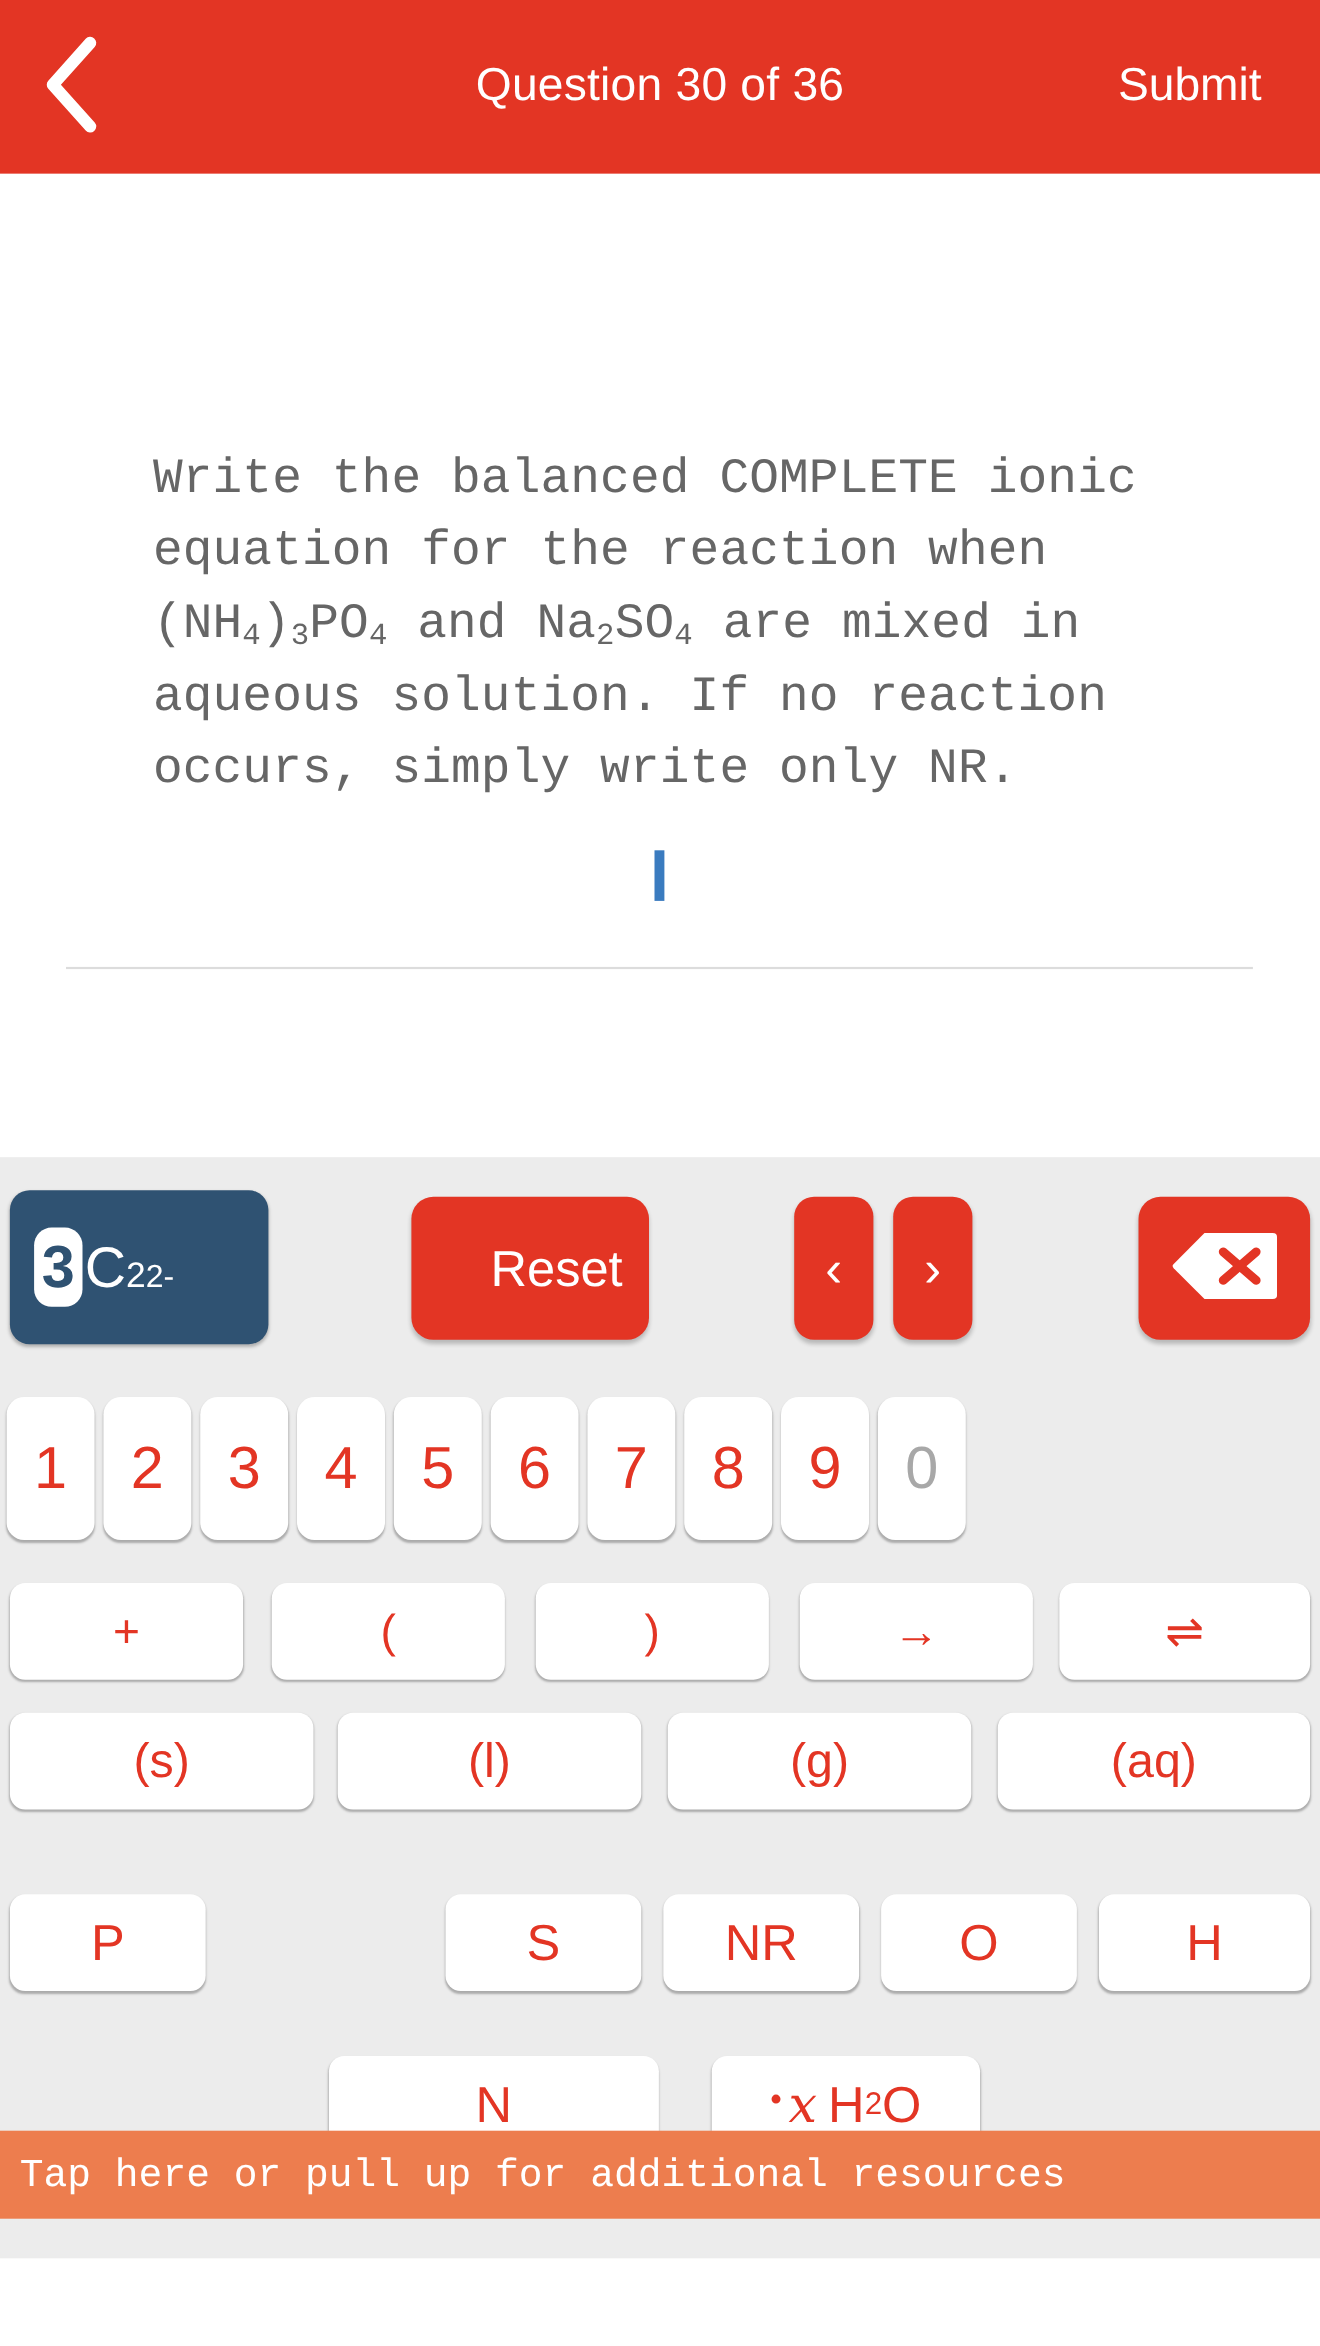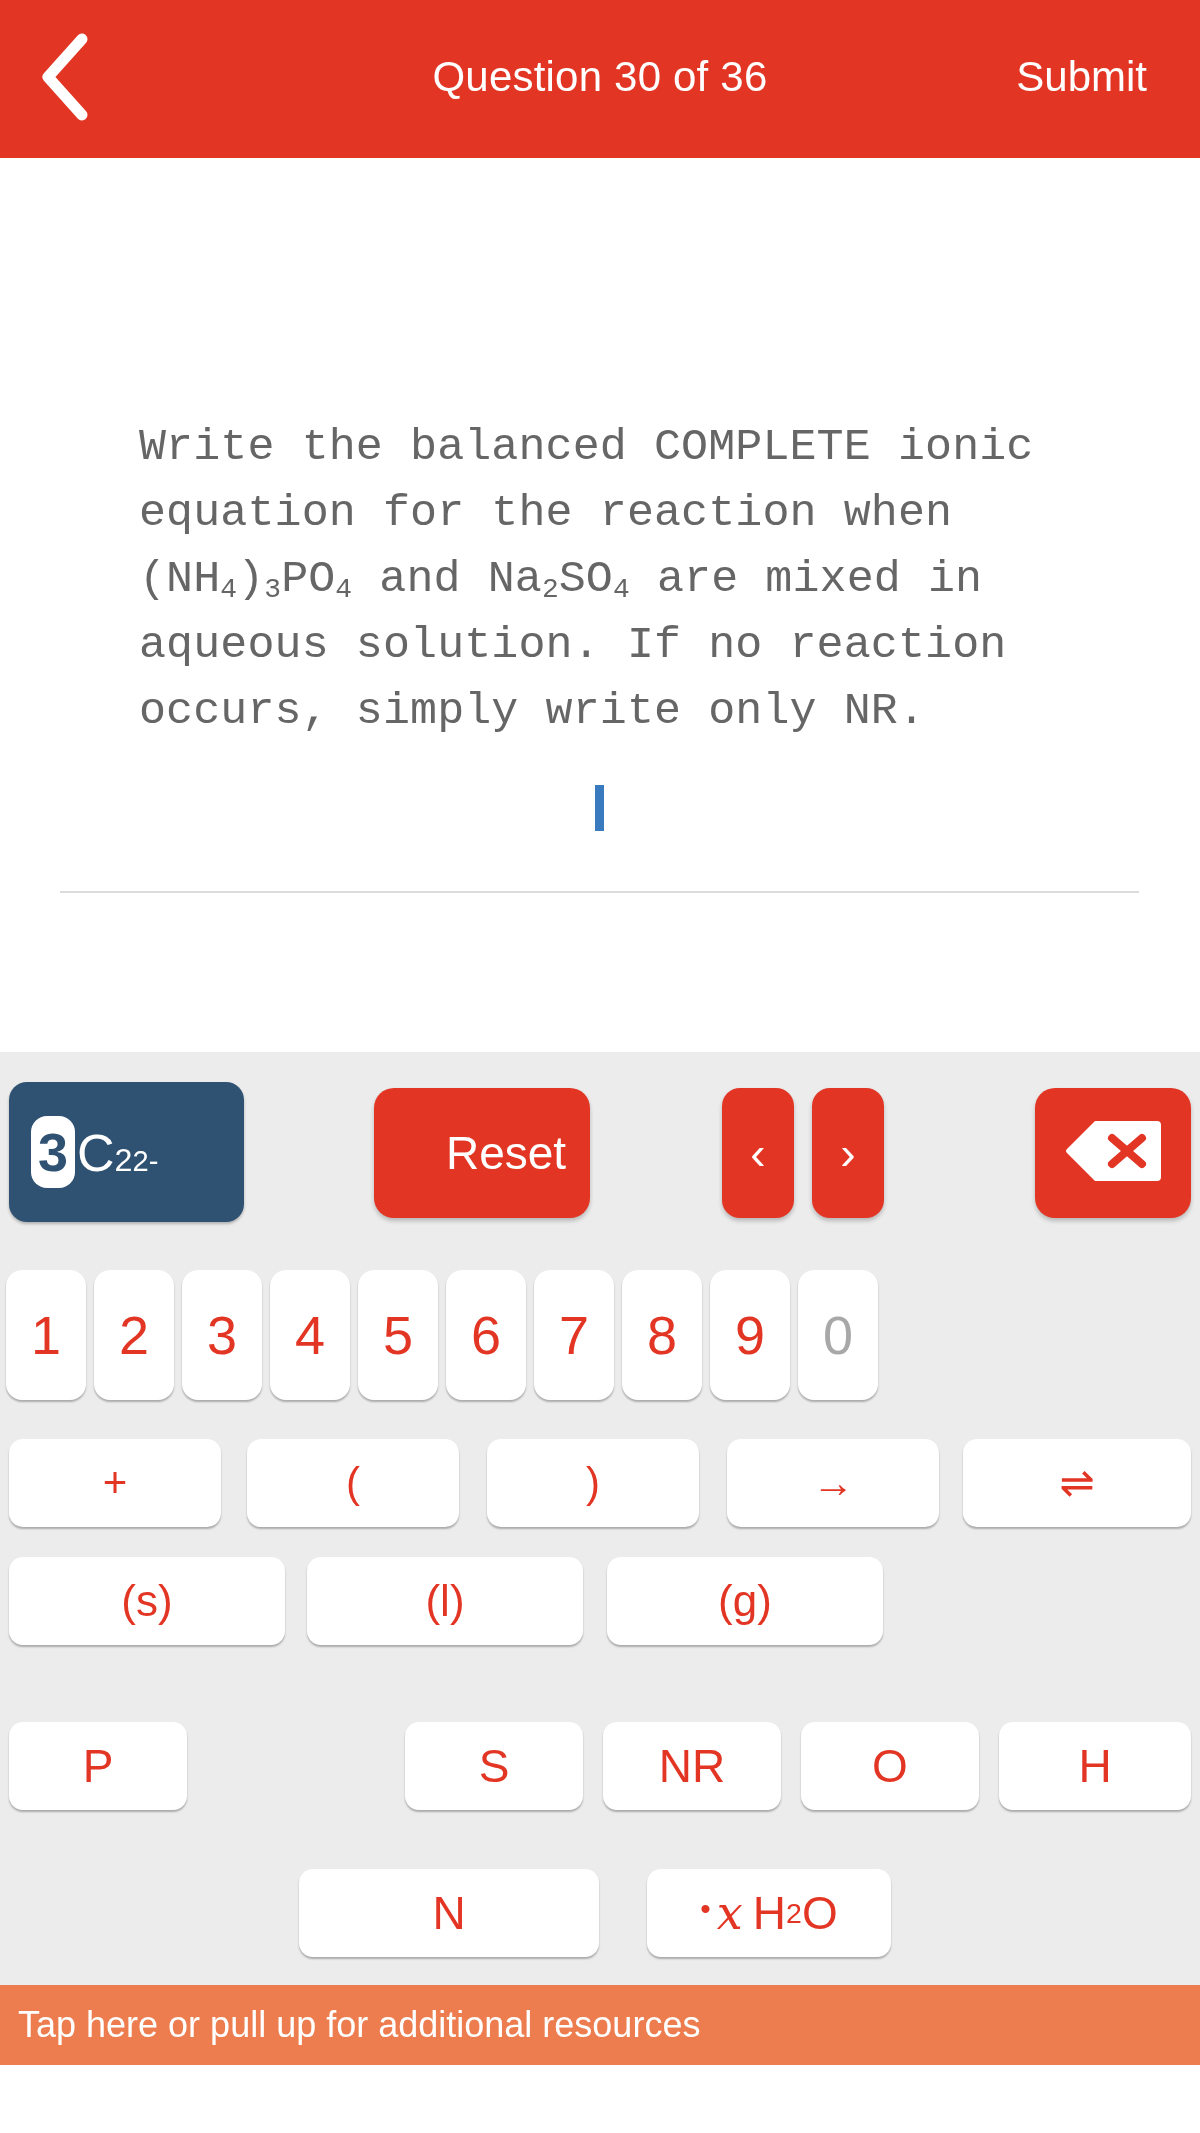--- a/index.html
+++ b/index.html
@@ -10,21 +10,20 @@
     font-family: "Liberation Sans", sans-serif;
     overflow: hidden;
   }
   #app {
     position: relative;
     width: 1200px;
     height: 2133px;
     background: #ffffff;
     display: flex;
     flex-direction: column;
-    gap: 12px;
   }
 
   
   .header {
     position: relative;
     height: 158px;
     background: #e33524;
     flex: 0 0 158px;
     display: flex;
     align-items: center;
@@ -251,30 +250,31 @@
     font-size: 46px;
     padding: 0 10px 0 6px;
   }
   .hydrate-dot { font-size: 30px; position: relative; top: -4px; }
   .key sub { font-size: 0.62em; vertical-align: -0.25em; line-height: 0; }
 
   
   .resources-bar {
     position: absolute;
     left: 0;
-    top: 1985px;
+    top: 1937px;
     width: 1200px;
     height: 80px;
     background: #ed7d4e;
     color: #ffffff;
     display: flex;
     align-items: center;
     padding-left: 18px;
     font-size: 36px;
     cursor: pointer;
+    font-family: Liberation Mono, monospace;
   }
 </style>
 </head>
 <body>
 
 <div id="app">
 
   <div class="header">
     <div class="back-btn">
       <span>
@@ -351,20 +351,21 @@
       <button class="key" style="left:247px;width:212px">(</button>
       <button class="key" style="left:487px;width:212px">)</button>
       <button class="key" style="left:727px;width:212px">→</button>
       <button class="key" style="left:963px;width:228px">⇌</button>
     </div>
 
     <div class="row-states">
       <button class="key" style="left:9px;width:276px">(s)</button>
       <button class="key" style="left:307px;width:276px">(l)</button>
       <button class="key" style="left:607px;width:276px">(g)</button>
+      <button class="key" style="left:907px;width:284px">(aq)</button>
     </div>
 
     <div class="row-elements">
       <button class="key" style="left:9px;width:178px">P</button>
       <button class="key" style="left:405px;width:178px">S</button>
       <button class="key" style="left:603px;width:178px">NR</button>
       <button class="key" style="left:801px;width:178px">O</button>
       <button class="key" style="left:999px;width:192px">H</button>
     </div>
 

